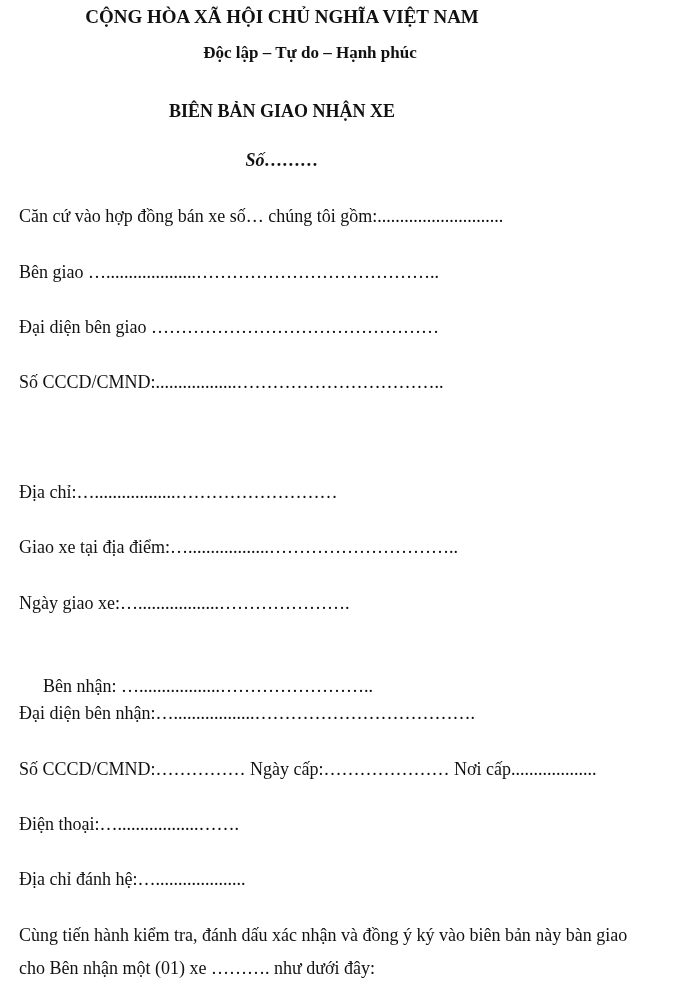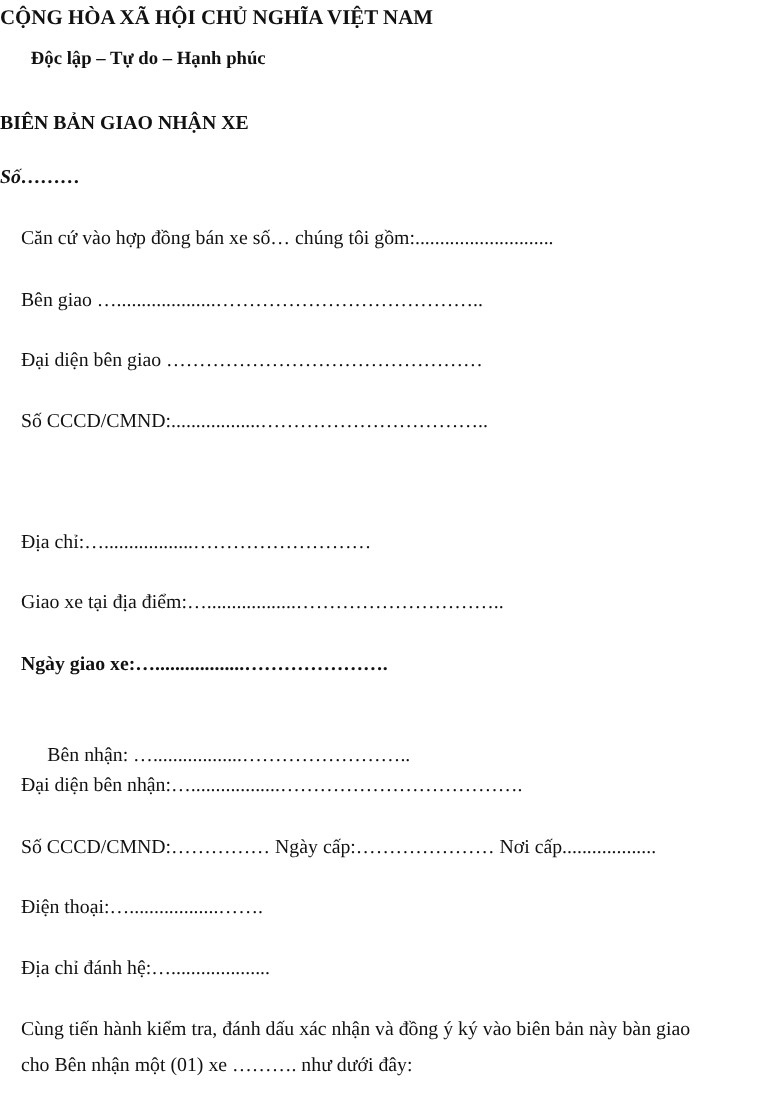--- a/index.html
+++ b/index.html
@@ -18,21 +18,21 @@
     .page {
       position: absolute;
       left: 0; top: 0;
       width: 700px;
       height: 994px;
     }
     .center {
       position: absolute;
       left: 0;
       width: 564px;
-      text-align: left;
+      text-align: center;
       font-weight: bold;
       white-space: nowrap;
     }
     .h-national {
       top: 6px;
       font-size: 19px;
     }
     .h-motto {
       top: 43px;
       font-size: 17px;
@@ -64,21 +64,21 @@
   <div class="center h-motto">Độc lập – Tự do – Hạnh phúc</div>
   <div class="center h-title">BIÊN BẢN GIAO NHẬN XE</div>
   <div class="center h-number">Số………</div>
 
   <div class="line" style="top:206px;">Căn cứ vào hợp đồng bán xe số… chúng tôi gồm:............................</div>
   <div class="line" style="top:262px;">Bên giao …....................…………………………………..</div>
   <div class="line" style="top:317px;">Đại diện bên giao …………………………………………</div>
   <div class="line" style="top:372px;">Số CCCD/CMND:..................……………………………..</div>
   <div class="line" style="top:482px;">Địa chỉ:…..................………………………</div>
   <div class="line" style="top:537px;">Giao xe tại địa điểm:…..................…………………………..</div>
-  <div class="line" style="top:593px;font-weight:bold;">Ngày giao xe:…..................………………….</div>
+  <div class="line" style="top:593px;">Ngày giao xe:…..................………………….</div>
   <div class="line" style="top:676px;margin-left:24px;">Bên nhận: …..................……………………..</div>
   <div class="line" style="top:703px;">Đại diện bên nhận:…..................……………………………….</div>
   <div class="line" style="top:759px;">Số CCCD/CMND:…………… Ngày cấp:………………… Nơi cấp...................</div>
   <div class="line" style="top:814px;">Điện thoại:…..................…….</div>
   <div class="line" style="top:869px;">Địa chỉ đánh hệ:…....................</div>
   <div class="line" style="top:925px;">Cùng tiến hành kiểm tra, đánh dấu xác nhận và đồng ý ký vào biên bản này bàn giao</div>
   <div class="line" style="top:958px;">cho Bên nhận một (01) xe ………. như dưới đây:</div>
 
 </div>
 

